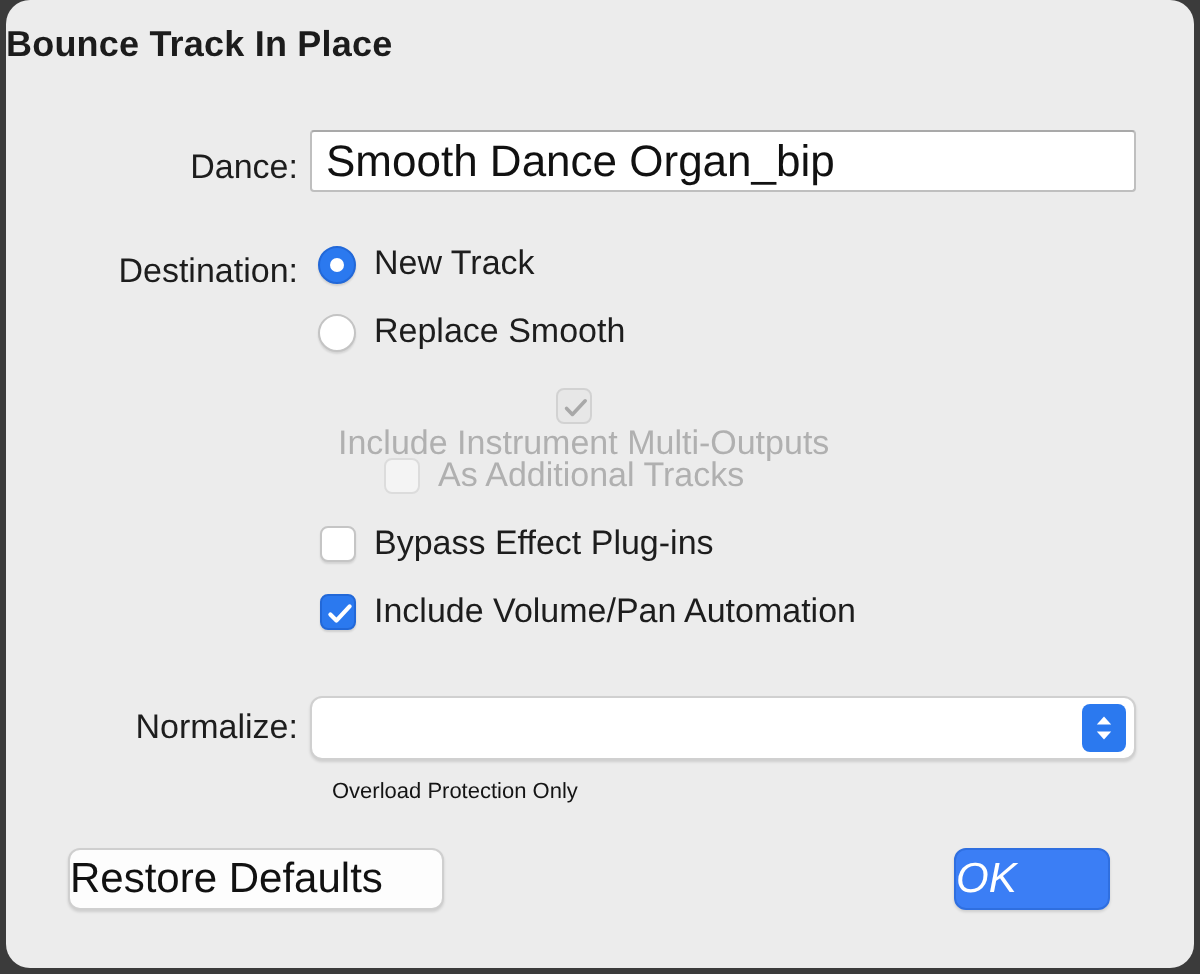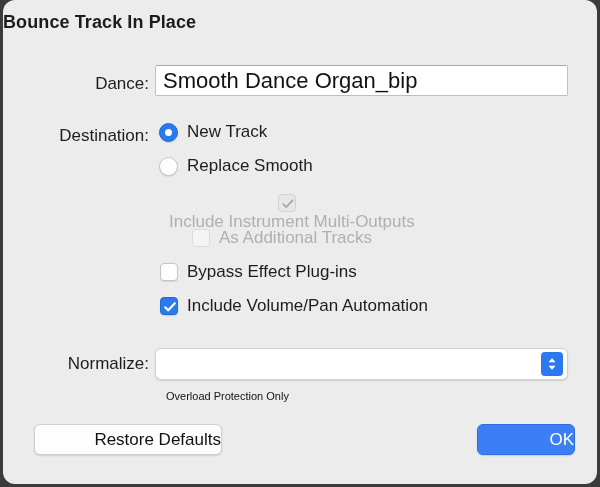--- a/index.html
+++ b/index.html
@@ -172,38 +172,38 @@
     background: #2b79ef;
     border-radius: 4px;
   }
 
   
   .btn {
     position: absolute;
     height: 31px;
     border-radius: 6px;
     box-sizing: border-box;
-    font-size: 17px;
-    text-align: right;
+    font-size: 21px;
+    text-align: left;
     line-height: 29px;
     background: #fdfdfd;
     border: 1px solid #cfcfcf;
     color: #111;
     box-shadow: 0 1px 1.5px rgba(0,0,0,0.13);
     white-space: nowrap;
   }
   .btn.primary {
     background: #3b7ef5;
     border: 1px solid #2f6fe0;
     color: #ffffff;
   }
 
   #btn-restore { left: 31px;  top: 424px; width: 188px; }
   #btn-cancel  { left: 357px; top: 424px; width: 108px; }
-  #btn-ok      { left: 474px; top: 424px; width: 98px;  }
+  #btn-ok      { left: 474px; top: 424px; width: 78px; font-style: italic;  }
 </style>
 </head>
 <body>
 
 <div id="dialog">
 
   <div class="title">Bounce Track In Place</div>
 
   <div class="row-label" style="left:6px; top:74px;">Dance:</div>
   <div class="textfield" id="name-input" title="Name">Smooth Dance Organ_bip</div>

